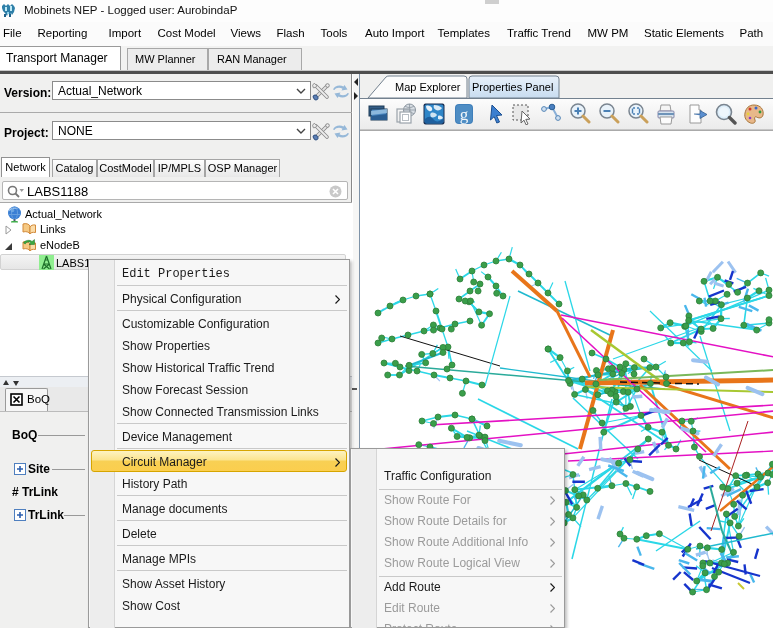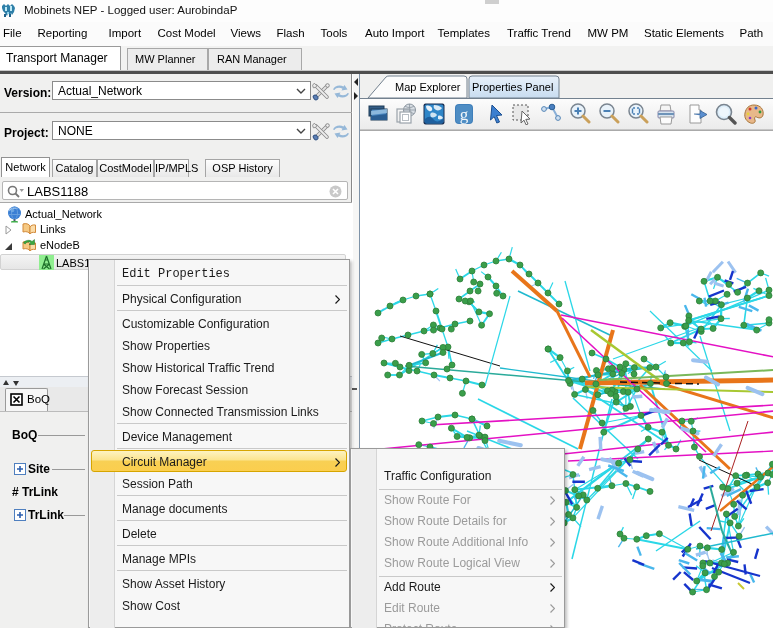--- a/index.html
+++ b/index.html
@@ -103,25 +103,25 @@
   <div class="abs" style="left:0;top:83px;width:352px;height:20px;white-space:nowrap;font-size:11px;">
     <div class="abs" style="left:1px;top:0;width:49px;height:20px;background:#fff;border:1px solid #919191;border-bottom:none;z-index:2;text-align:center;">
         <div style="padding-top:3px;">Network</div>
       </div>
     <div class="abs" style="left:52px;top:2px;width:45px;height:18px;background:linear-gradient(#fefefe,#e8e8e8);border:1px solid #a5a5a5;border-bottom:none;text-align:center;">
         <div style="padding-top:2px;">Catalog</div>
       </div>
     <div class="abs" style="left:97px;top:2px;width:57px;height:18px;background:linear-gradient(#fefefe,#e8e8e8);border:1px solid #a5a5a5;border-bottom:none;text-align:center;">
         <div style="padding-top:2px;">CostModel</div>
       </div>
-    <div class="abs" style="left:154px;top:2px;width:35px;height:18px;background:linear-gradient(#fefefe,#e8e8e8);border:1px solid #a5a5a5;border-bottom:none;text-align:center;">
+    <div class="abs" style="left:154px;top:2px;width:51px;height:18px;background:linear-gradient(#fefefe,#e8e8e8);border:1px solid #a5a5a5;border-bottom:none;text-align:center;">
         <div style="padding-top:2px;">IP/MPLS</div>
       </div>
     <div class="abs" style="left:205px;top:2px;width:75px;height:18px;background:linear-gradient(#fefefe,#e8e8e8);border:1px solid #a5a5a5;border-bottom:none;text-align:center;">
-        <div style="padding-top:2px;">OSP History</div>
+        <div style="padding-top:2px;">OSP Manager</div>
       </div>
   </div>
 
   <div class="abs" style="left:2px;top:107px;width:346px;height:19px;background:#fff;border:1px solid #b5b5b5;border-radius:2px;">
     <svg class="abs" style="left:4px;top:3px;" width="18" height="13" viewBox="0 0 18 13">
       <circle cx="5.5" cy="5.5" r="4" fill="none" stroke="#777" stroke-width="1.6"></circle>
       <path d="M8.5 8.5 L12 12" stroke="#777" stroke-width="1.8"></path>
       <path d="M12.5 4 L17 4 L14.7 7 Z" fill="#999"></path>
     </svg>
     <div class="abs" style="left:24px;top:2px;font-size:13px;">LABS1188</div>
@@ -1123,21 +1123,21 @@
         <div style="position:absolute;left:28px;right:2px;top:1px;height:1px;background:#c9c9c9;"></div>
       </div>
 <div style="height:22px;position:relative;">
         <div style="position:absolute;left:2px;right:2px;top:0px;bottom:0px;border:1px solid #d6a500;border-radius:3px;background:linear-gradient(#fdf3c2,#fbe48e 45%,#f8d054 50%,#fbce4e);"></div>
         <span style="position:absolute;left:33px;top:5px;color:#1a1a1a;">Circuit Manager</span>
         <svg style="position:absolute;right:9px;top:8px;" width="5" height="9" viewBox="0 0 5 9">
           <path d="M0.5 0.5 L4.5 4.5 L0.5 8.5" stroke="#1a1a1a" stroke-width="1.2" fill="none"></path>
         </svg>
       </div>
 <div style="height:22px;position:relative;">
-        <span style="position:absolute;left:33px;top:5px;color:#1a1a1a;">Session Path</span>
+        <span style="position:absolute;left:33px;top:5px;color:#1a1a1a;">History Path</span>
       </div>
 <div style="height:3px;position:relative;">
         <div style="position:absolute;left:28px;right:2px;top:1px;height:1px;background:#c9c9c9;"></div>
       </div>
 <div style="height:22px;position:relative;">
         <span style="position:absolute;left:33px;top:5px;color:#1a1a1a;">Manage documents</span>
       </div>
 <div style="height:3px;position:relative;">
         <div style="position:absolute;left:28px;right:2px;top:1px;height:1px;background:#c9c9c9;"></div>
       </div>

